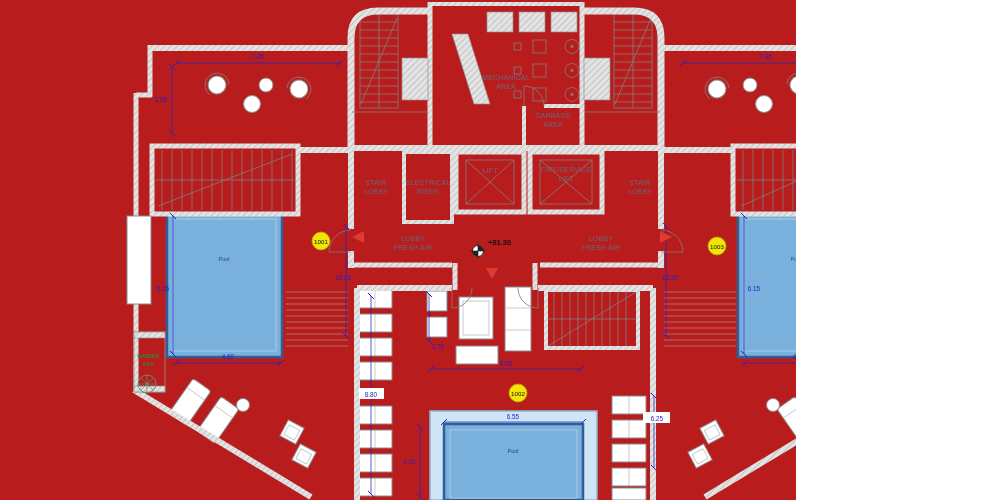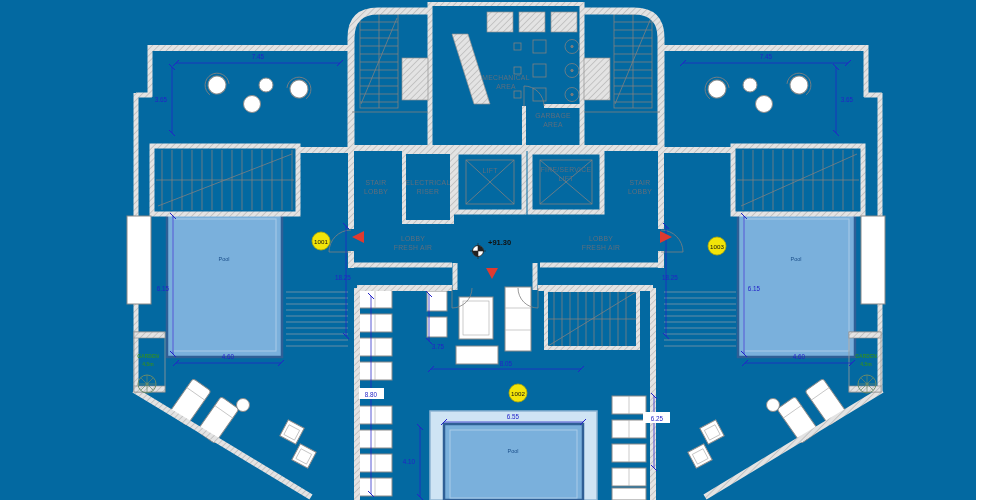--- a/index.html
+++ b/index.html
@@ -1,16 +1,16 @@
 <!DOCTYPE html>
 <html><head>
 <meta charset="utf-8">
 <style>
   html,body{margin:0;padding:0;background:#fff}
-  .plan{position:relative;width:976px;height:500px;overflow:hidden;font-family:"Liberation Sans",sans-serif;background:#0369a1}
+  .plan{position:relative;width:796px;height:500px;overflow:hidden;font-family:"Liberation Sans",sans-serif;background:#b91c1c}
   svg{display:block}
   .wall{fill:none;stroke:url(#hatch)}
   .w7{stroke-width:7}.w6{stroke-width:6}.w5{stroke-width:5}.w4{stroke-width:4}
   .hfill{fill:url(#hatch);stroke:#8f8f8f;stroke-width:.7}
   .thin{fill:none;stroke:#808080;stroke-width:.8}
   .lite{fill:none;stroke:#a8a8a8;stroke-width:.6}
   .furn{fill:#fff;stroke:#8a8a8a;stroke-width:1}
   .dim{fill:none;stroke:#2323c8;stroke-width:.75}
   text{font-family:"Liberation Sans",sans-serif}
   .room{fill:#5f6e7d;font-size:6.8px;text-anchor:middle;letter-spacing:.3px}

